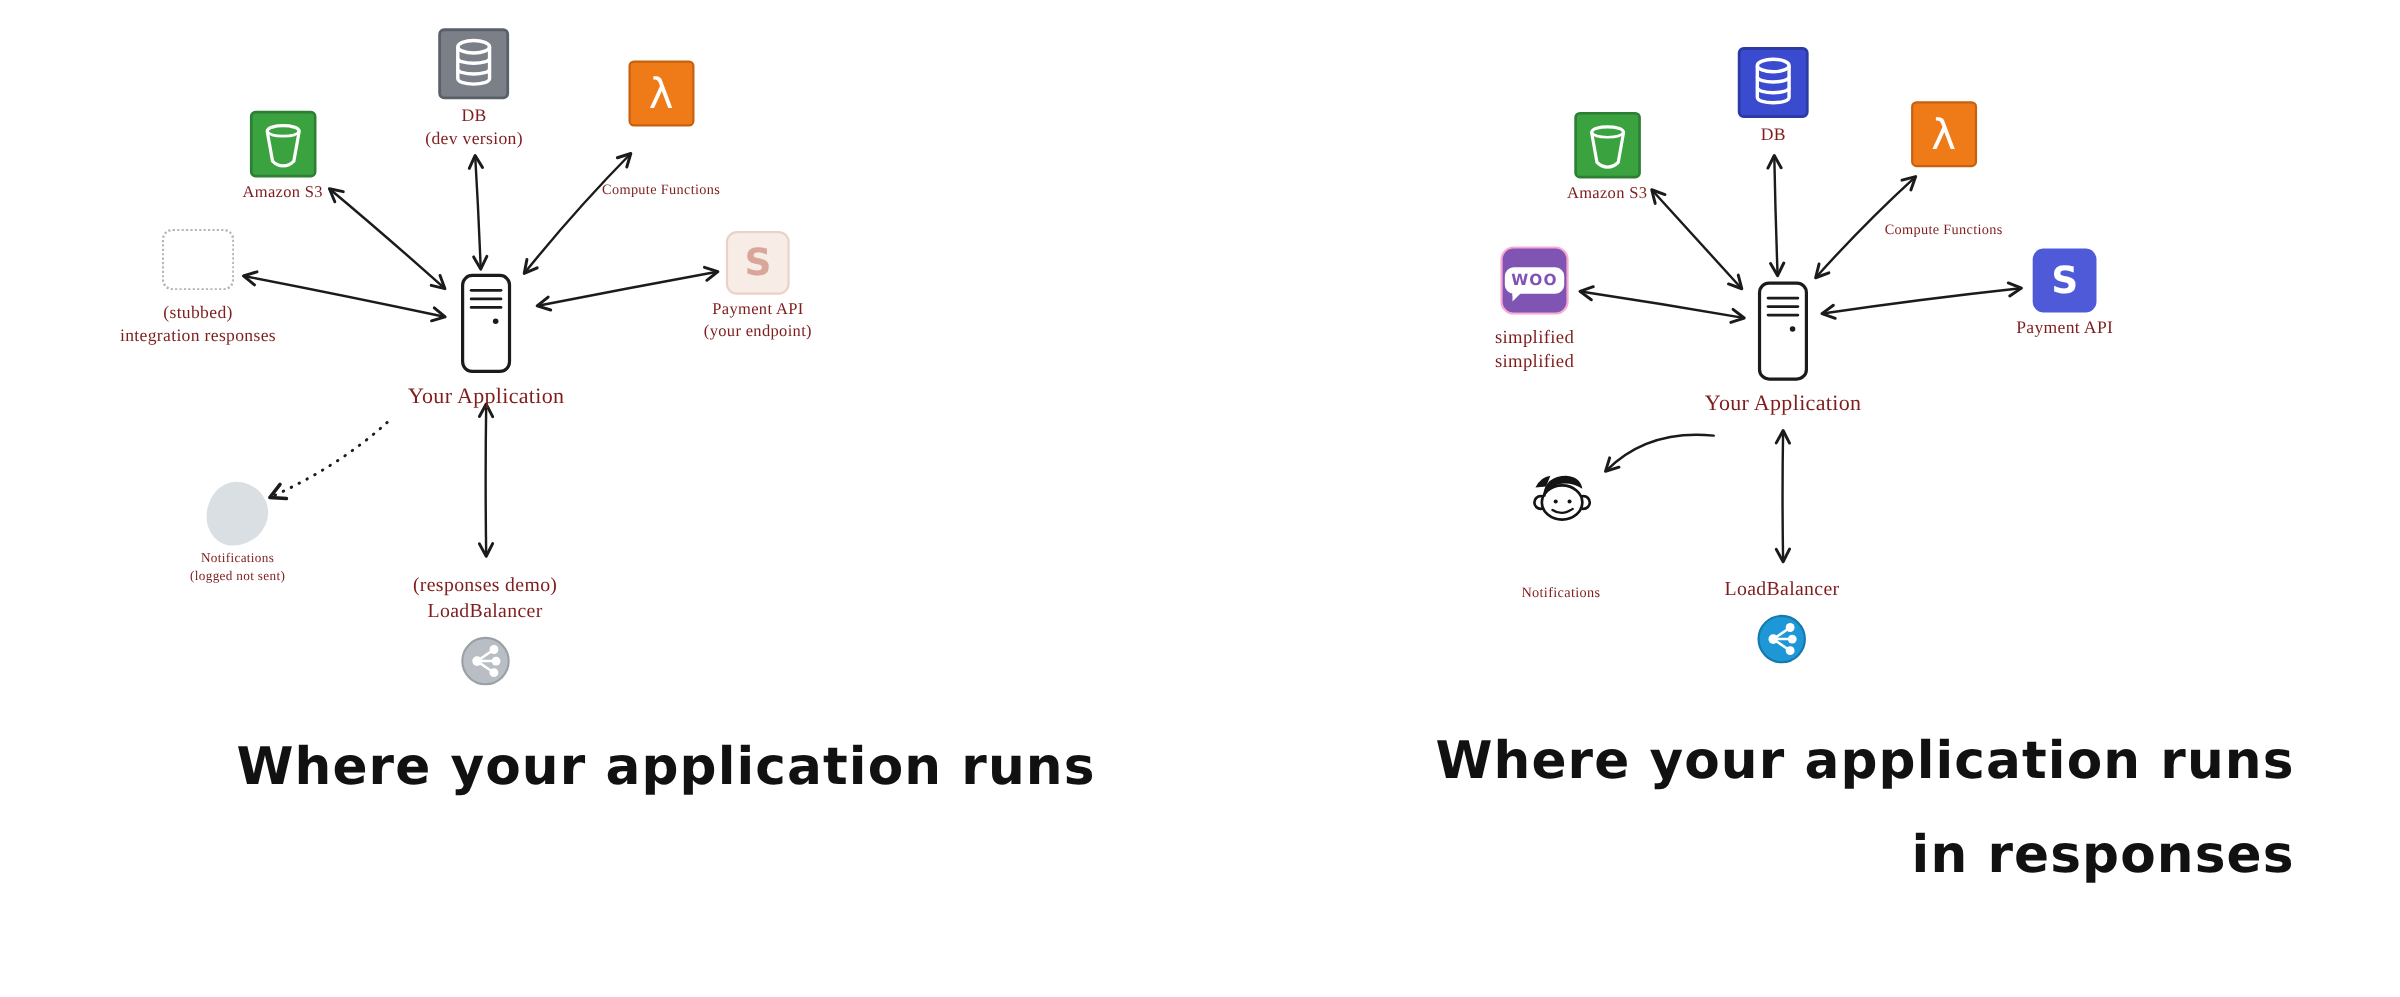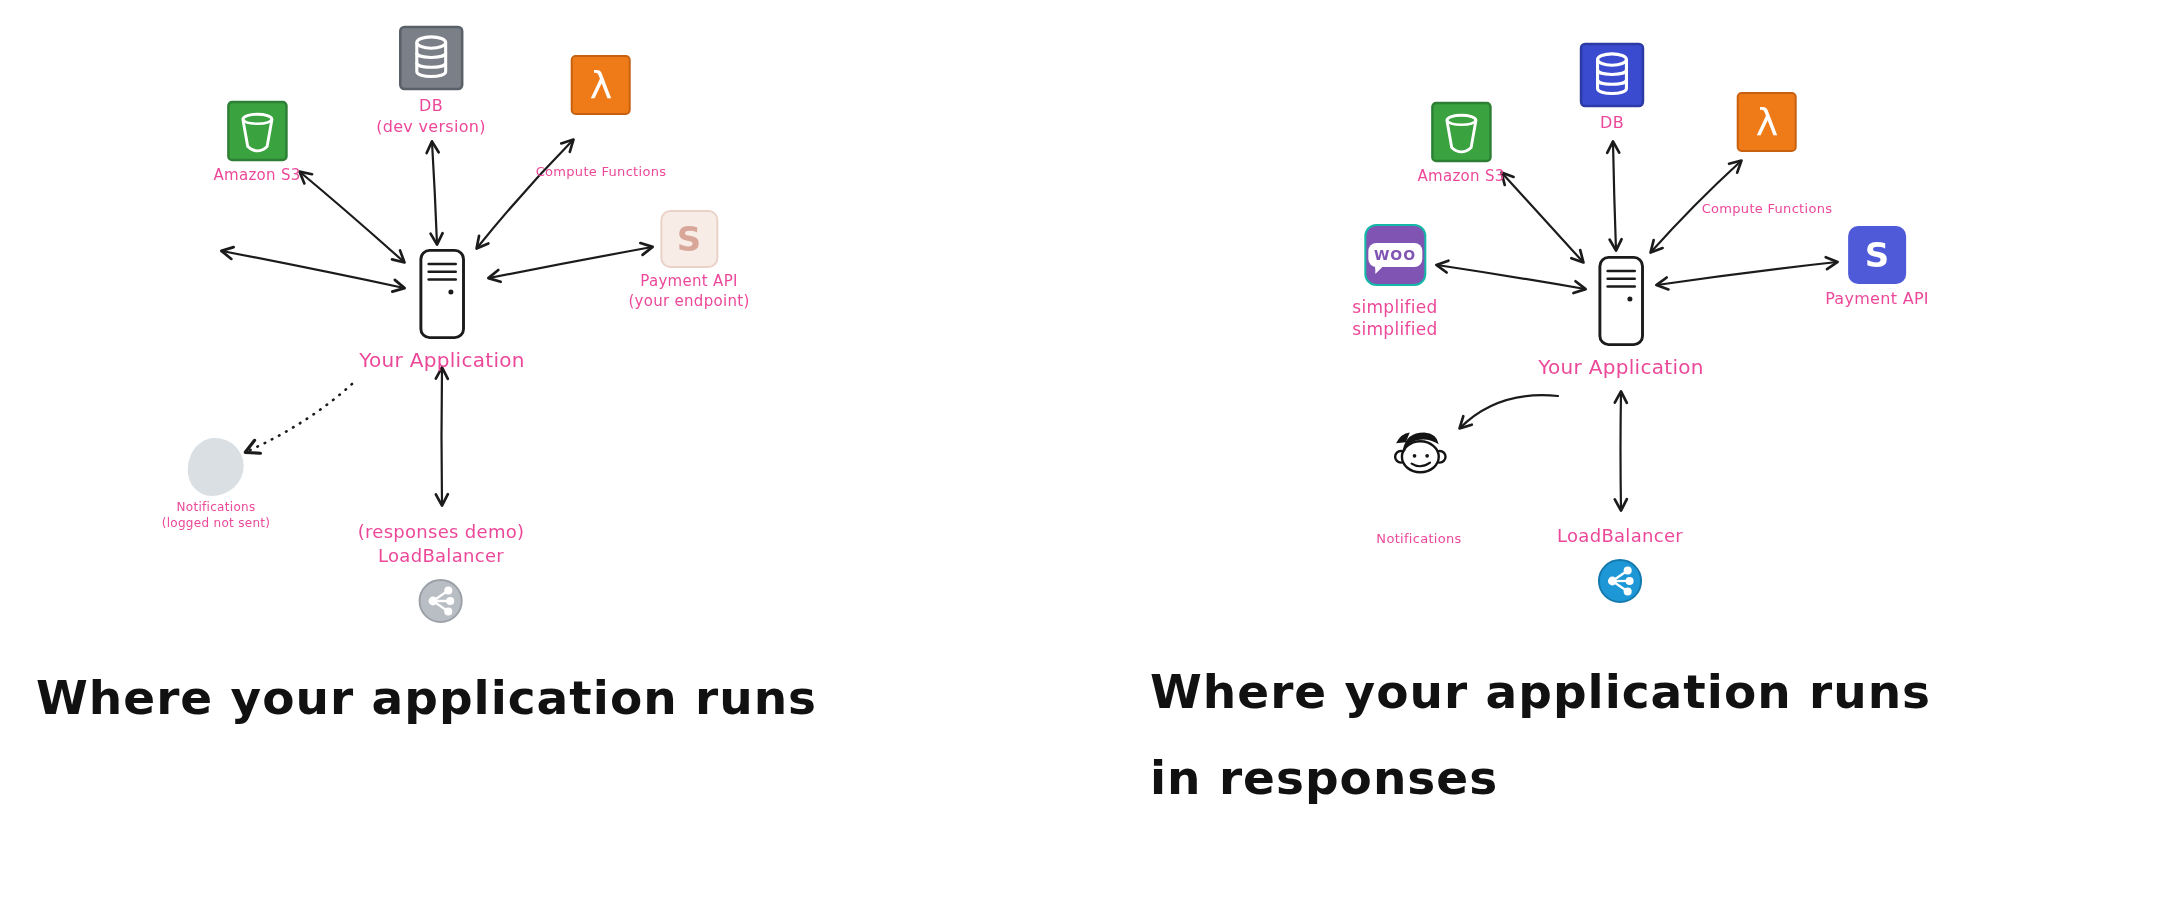--- a/index.html
+++ b/index.html
@@ -4,33 +4,33 @@
 <style>
   * { margin:0; padding:0; box-sizing:border-box; }
   html,body { background:#fff; }
   body { font-family:"DejaVu Sans", sans-serif; color:#1b1b1b; }
   .canvas { position:relative; width:2182px; height:906px; background:#fff; overflow:hidden; }
   .arrows { position:absolute; inset:0; width:2182px; height:906px; }
   .arr { fill:none; stroke:#1b1b1b; stroke-width:2.2; stroke-linecap:round; }
   .arr.dotted { stroke-dasharray:0.6 7.5; stroke-width:2.6; }
 
   .node { position:absolute; transform:translateX(-50%); display:flex; flex-direction:column; align-items:center; gap:4px; }
-  .lbl { white-space:nowrap; text-align:center; line-height:1.32; letter-spacing:.3px; color:#ec4899; }
+  .lbl { white-space:nowrap; text-align:center; line-height:1.32; letter-spacing:.3px; color:#7f1d1d;font-family:Liberation Serif, serif; }
   .sz12 { font-size:12px; } .sz13 { font-size:13px;margin-top:44px; } .sz15 { font-size:15px; }
   .sz16 { font-size:16px; } .sz17 { font-size:17px; } .sz18 { font-size:18px; }
   .sz20 { font-size:20px; }
 
-  .title-line { position:absolute; text-align:left; font-size:47px; font-weight:700; letter-spacing:1px; color:#111; }
+  .title-line { position:absolute; text-align:right; font-size:47px; font-weight:700; letter-spacing:1px; color:#111; }
 
   
   .glyph-box { display:flex; align-items:center; justify-content:center; }
   .lambda { width:60px; height:60px; border-radius:5px; background:var(--lambda_orange,#ef7b18); border:2.5px solid #c8610f; color:#fff; font-size:38px; line-height:1; }
   .stripe { width:58px; height:58px; border-radius:10px; background:var(--stripe_blue,#4f5ad8); color:#fff; font-size:34px; font-weight:700; }
   .stripe.faded { background:var(--stripe_faded_bg,#f8ece7); border:2px solid #ead2c8; color:#d8a79a; }
-  .woo { width:62px; height:62px; border-radius:12px; background:var(--woo_purple,#7f54b3); border:2px solid #14b8a6; }
+  .woo { width:62px; height:62px; border-radius:12px; background:var(--woo_purple,#7f54b3); border:2px solid #f9a8d4; }
   .woo-bubble { position:relative; background:#fff; color:var(--woo_purple,#7f54b3); font-weight:700; font-size:14px; letter-spacing:1px; padding:4px 6px; border-radius:8px; }
   .woo-bubble::after { content:""; position:absolute; left:7px; bottom:-7px; width:0; height:0; border:5px solid transparent; border-top-color:#fff; border-left-color:#fff; }
   .stub-box { width:66px; height:56px; border:2.5px dotted #b5b5b5; border-radius:10px; background:transparent; }
   .blob { width:56px; height:58px; background:#dadfe3; border-radius:48% 52% 58% 42% / 55% 48% 52% 45%; }
 
   .s3-bg  { fill:var(--s3_green,#3aa23f); stroke:#2c7f35; }
   .dbg-bg { fill:var(--db_gray,#7b8088);  stroke:#5a6068; }
   .dbb-bg { fill:var(--db_blue,#3a4bd0);  stroke:#2c3aa6; }
   .lbg-bg { fill:var(--lb_gray,#b9bec4);  stroke:#9aa0a6; }
   .lbb-bg { fill:var(--lb_blue,#1e97d6);  stroke:#1479ad; }
@@ -95,20 +95,25 @@
   </div>
 
   <div class="node" style="left:689px;top:210px">
     <div class="stripe faded glyph-box">
       <span>S</span>
     </div>
     <div class="lbl sz15">Payment API</div>
     <div class="lbl sz15" style="margin-top:-4px">(your endpoint)</div>
   </div>
 
+  <div class="node" style="left:180px;top:208px">
+    <div class="stub-box"></div>
+    <div class="lbl sz16" style="margin-top:6px">(stubbed)</div>
+    <div class="lbl sz16" style="margin-top:-4px">integration responses</div>
+  </div>
 
   <div class="node" style="left:216px;top:438px">
     <div class="blob"></div>
     <div class="lbl sz12">Notifications</div>
     <div class="lbl sz12" style="margin-top:-4px">(logged not sent)</div>
   </div>
 
   <div class="node" style="left:442px;top:247px">
     <svg width="62" height="94" viewBox="0 0 64 96">
       <rect x="10" y="3" width="44" height="90" rx="9" fill="#fff" stroke="#1b1b1b" stroke-width="3"></rect>

